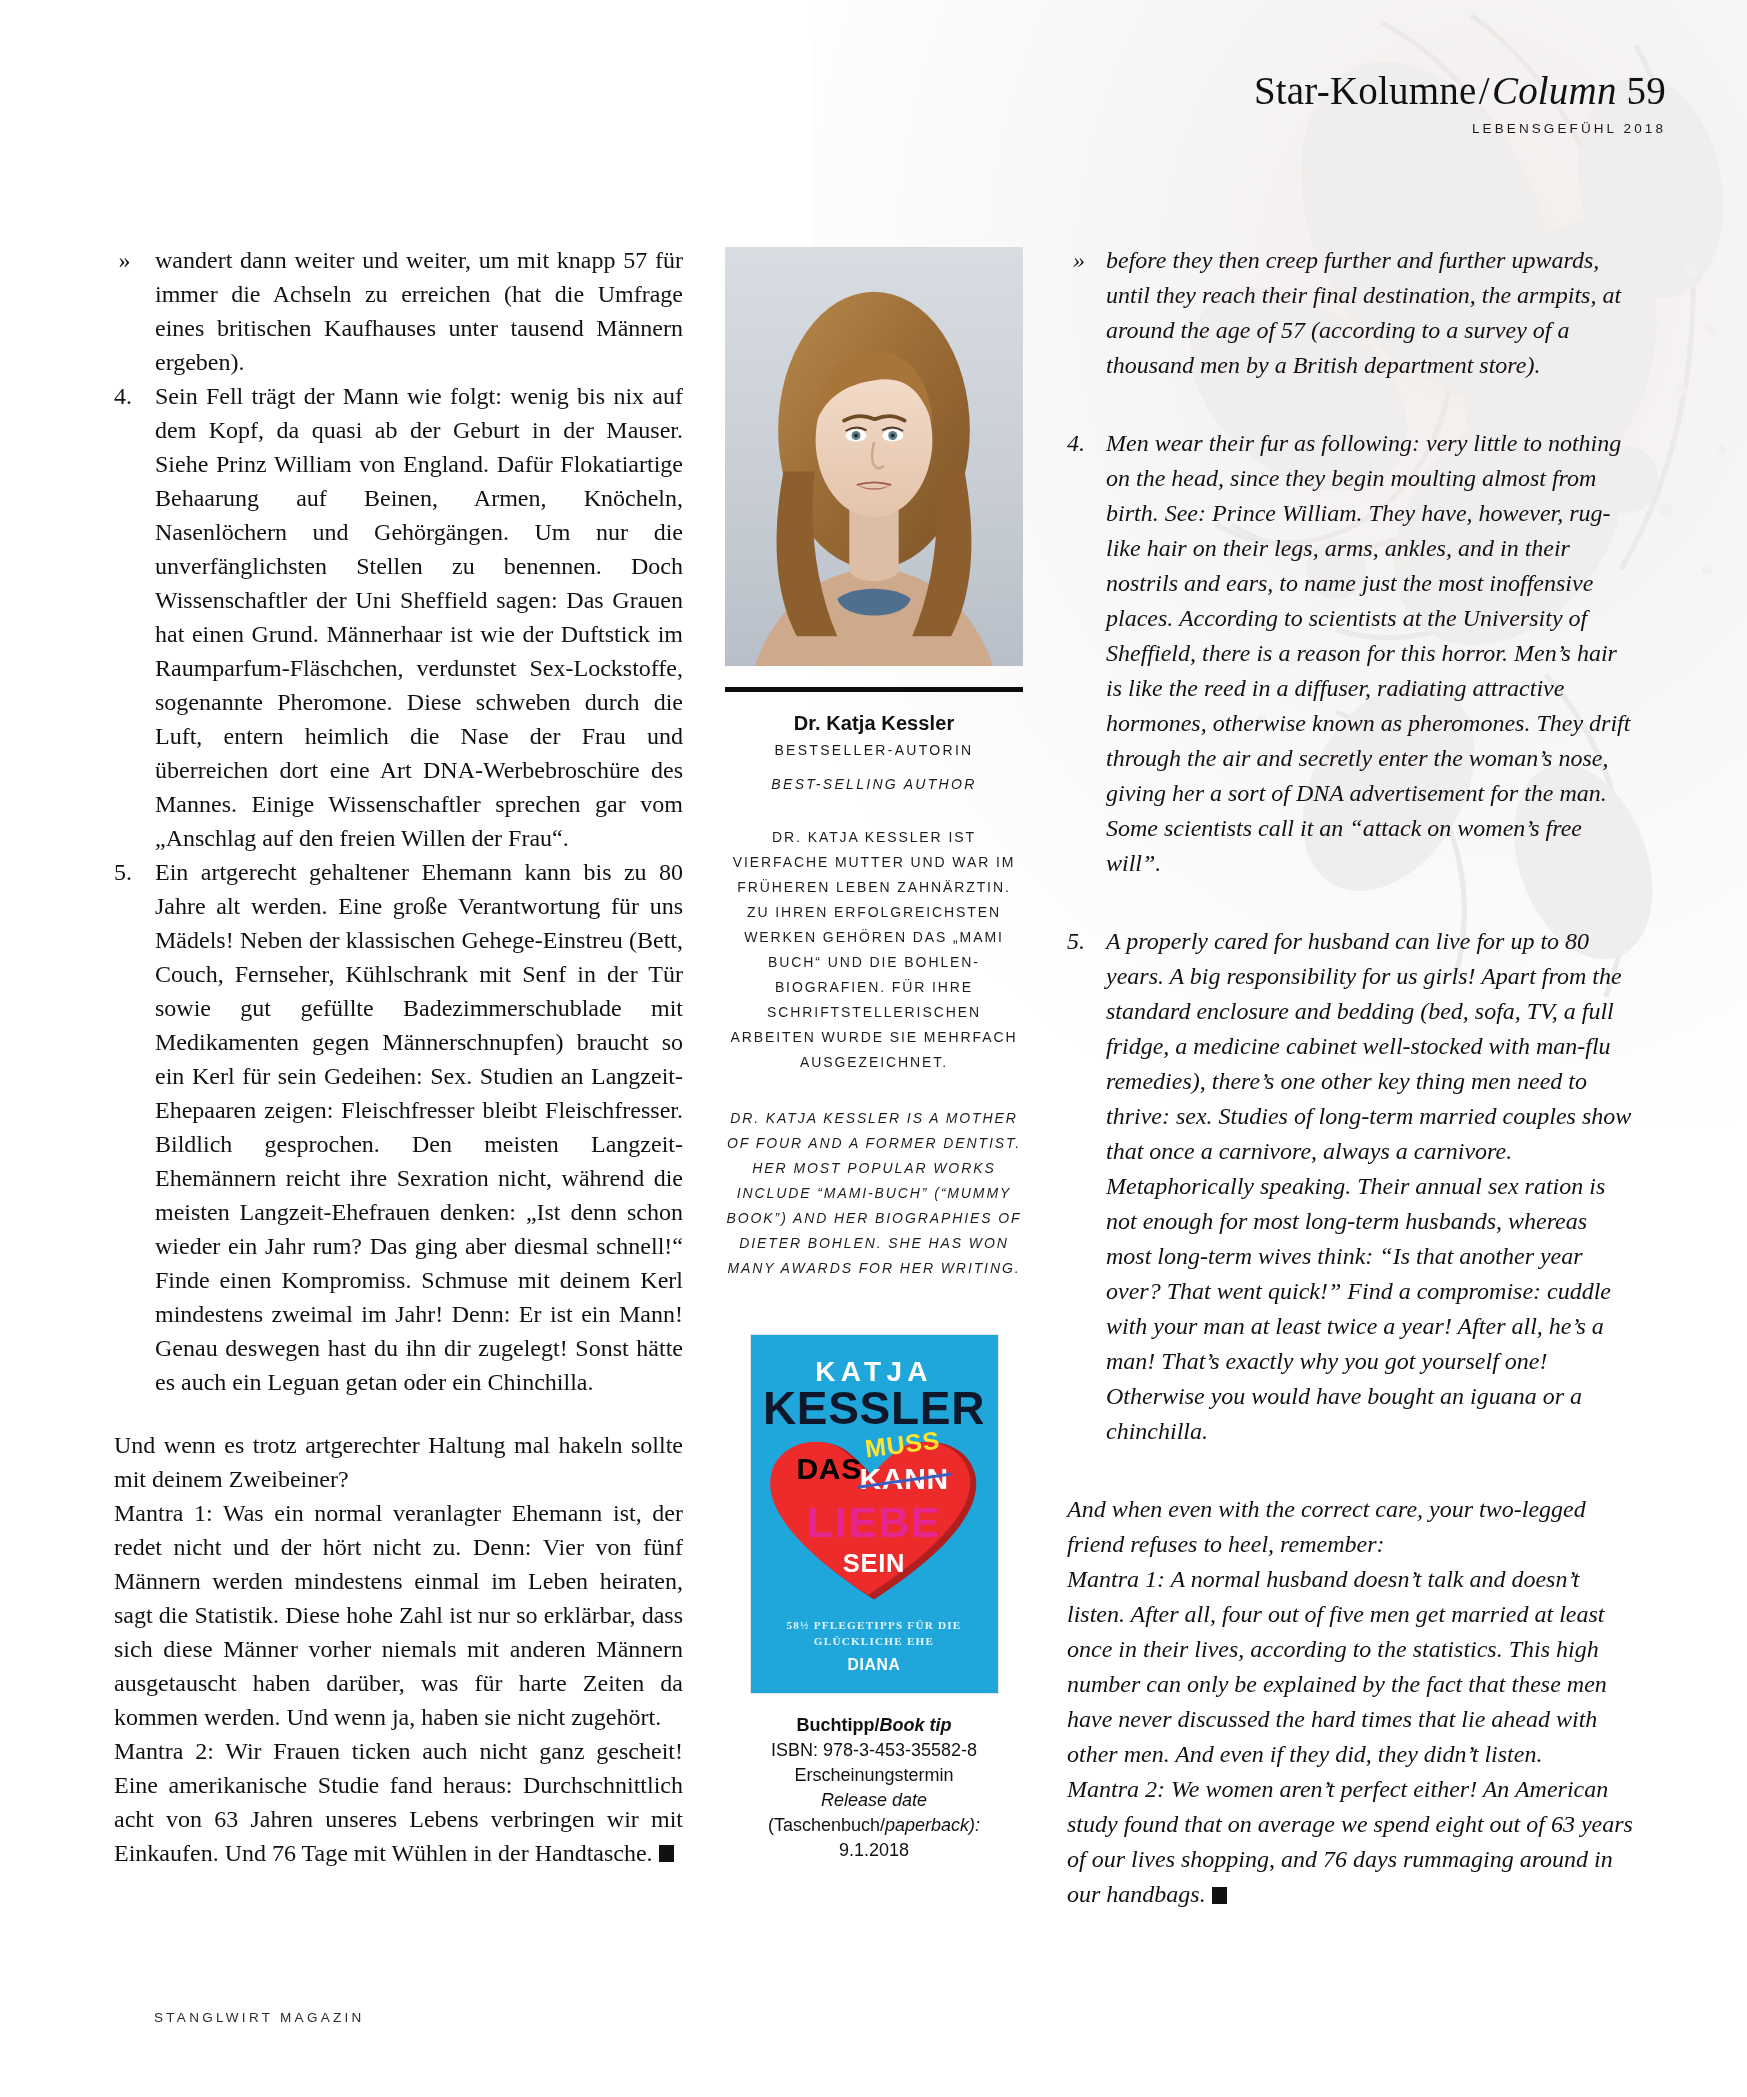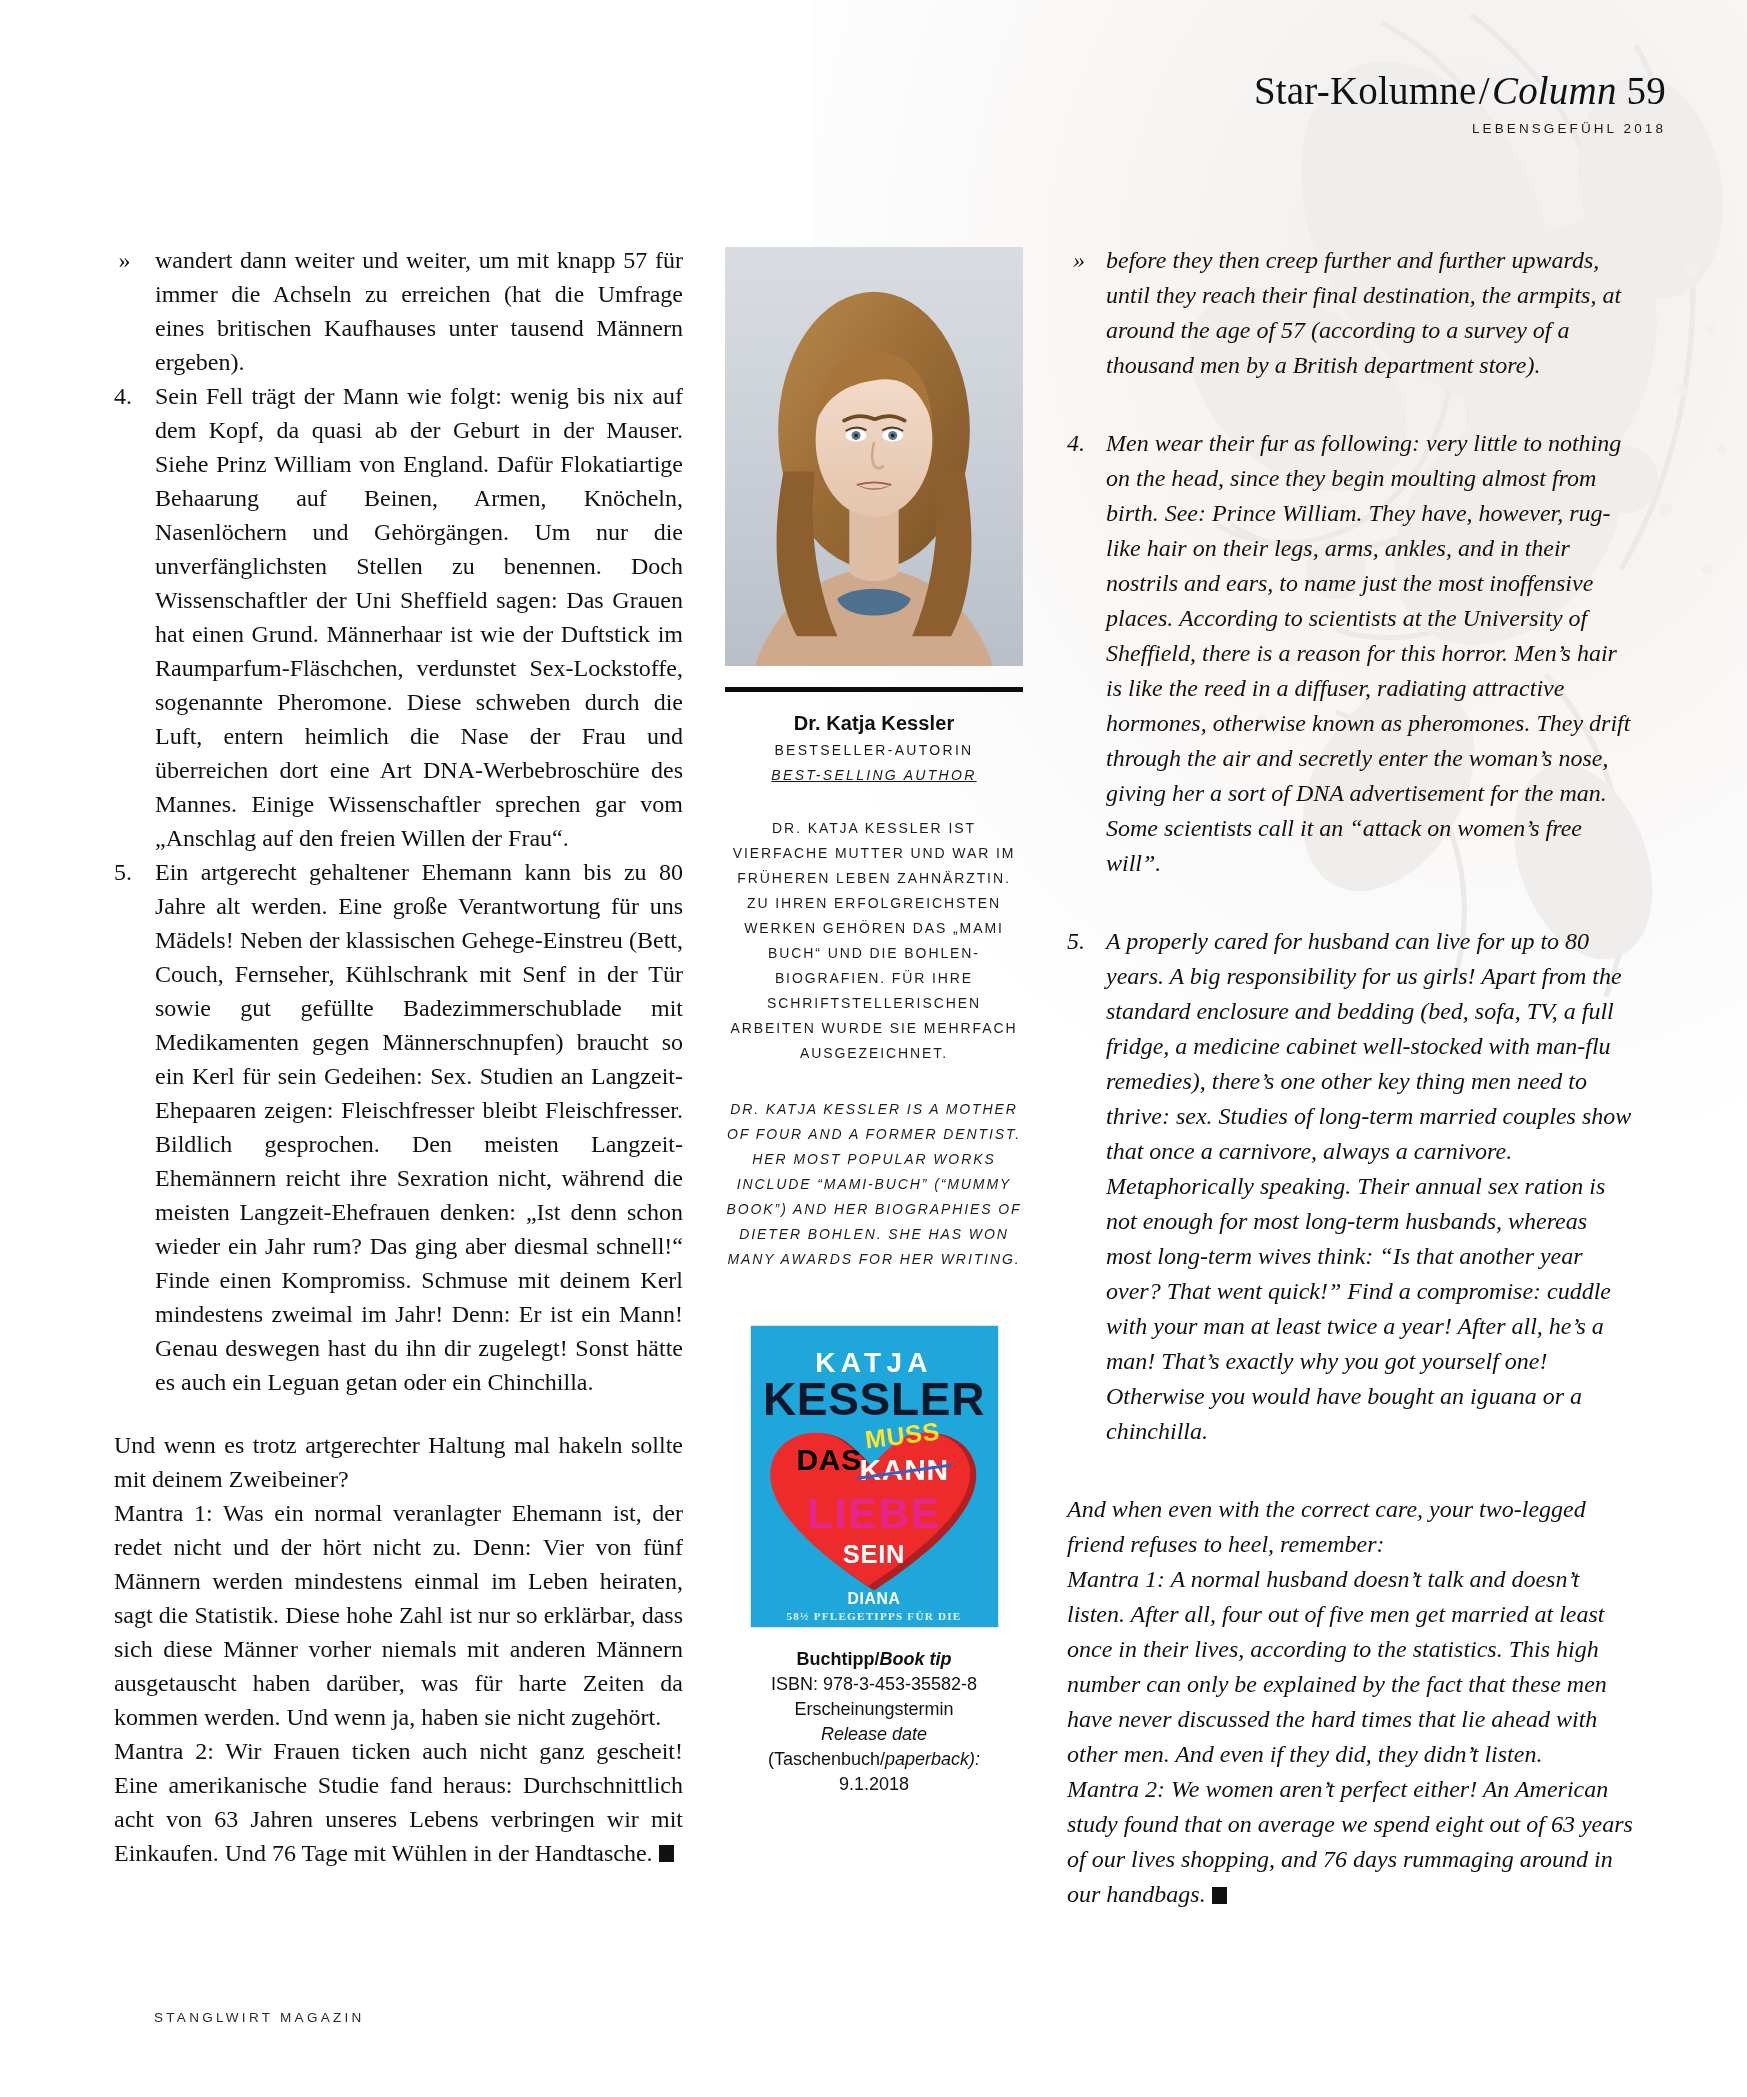--- a/index.html
+++ b/index.html
@@ -151,23 +151,22 @@
     text-align:center;
     margin-top:7.5px;
     color:#1a1a1a;
   }
   .cap-role-en {
     font-family:"Liberation Sans", sans-serif;
     font-style:italic;
     font-size:14px;
     letter-spacing:2.3px;
     text-align:center;
-    margin-top:9px;
+    margin-top:18px;
     color:#1a1a1a;
-    text-decoration:underline;
   }
   .cap-bio {
     font-family:"Liberation Sans", sans-serif;
     font-size:14px;
     letter-spacing:1.9px;
     line-height:25px;
     text-align:center;
     margin-top:33px;
     color:#1d1d1d;
   }
@@ -178,21 +177,21 @@
     letter-spacing:1.9px;
     line-height:25px;
     text-align:center;
     margin-top:31px;
     color:#1d1d1d;
   }
 
   
   .bookwrap { margin-top:54px; display:flex; justify-content:center; }
   .book {
-    width:247px; height:301px;
+    width:247px; height:358px;
     background:#1fa7dc;
     position:relative;
     overflow:hidden;
     box-shadow:0 0 0 0.7px #d8d8d8;
   }
   .book-author-first {
     position:absolute; top:21px; left:0; right:0;
     text-align:center;
     font-family:"Liberation Sans", sans-serif;
     font-weight:bold;

